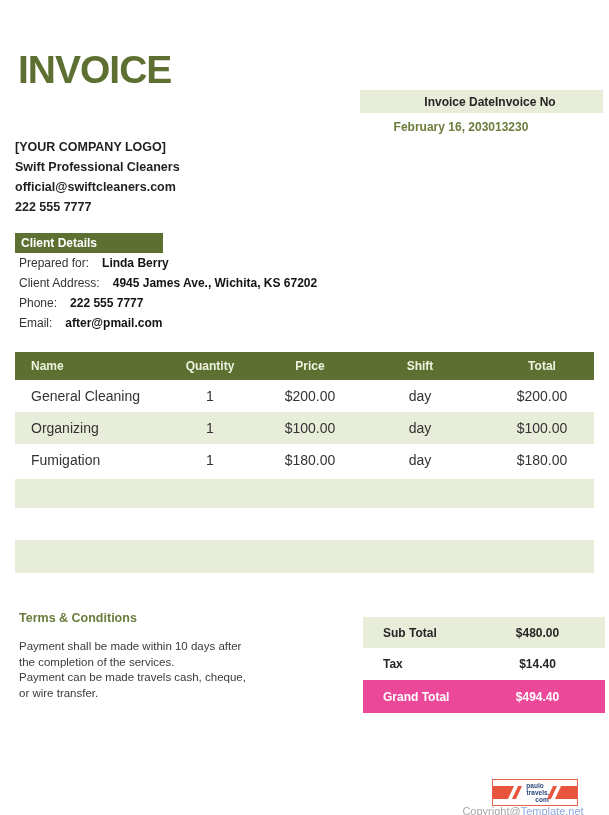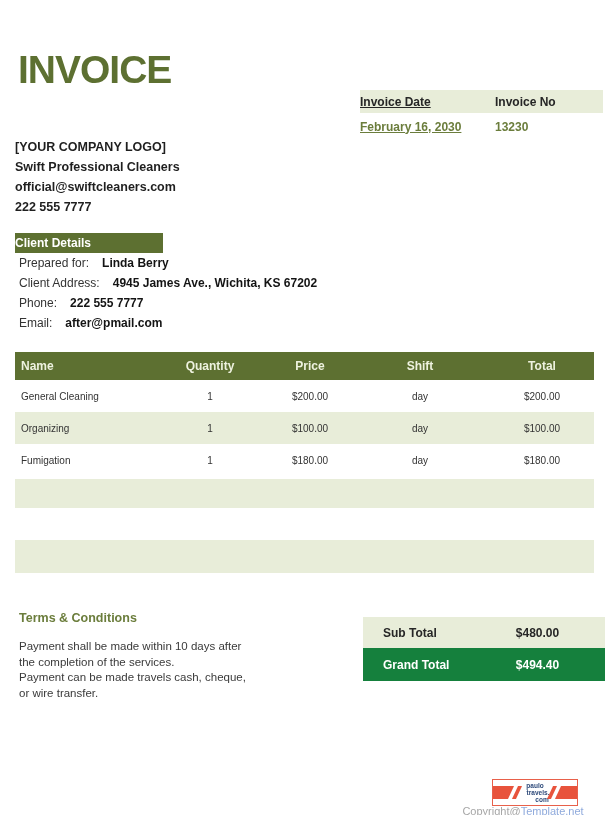--- a/index.html
+++ b/index.html
@@ -28,60 +28,60 @@
   .meta-block { position: absolute; left: 360px; top: 90px; width: 243px; }
   .meta-header {
     display: flex; height: 23px; align-items: center;
     background: #e8edd9;
     font-size: 12px; font-weight: 700; color: #262626;
   }
   .meta-values {
     display: flex; height: 27px; align-items: center;
     font-size: 12px; font-weight: 700; color: #6b7d3c;
   }
-  .meta-col1 { width: 135px; text-align: left; text-decoration: underline; }
+  .meta-col1 { width: 135px; text-align: right; }
   .meta-col2 { flex: 1; text-align: left; padding-right: 18px; }
 
   
   .company-block {
     position: absolute; left: 15px; top: 140px;
     font-size: 12.5px; font-weight: 700; color: #1f1f1f;
   }
   .company-block div { height: 20px; }
 
   
   .client-bar {
     position: absolute; left: 15px; top: 233px;
     width: 148px; height: 20px;
     background: #5d7031;
     color: #ffffff; font-size: 12px; font-weight: 700;
-    line-height: 20px; padding-left: 0;
+    line-height: 20px; padding-left: 6px;
   }
   .client-fields {
     position: absolute; left: 19px; top: 256px;
     font-size: 12px; color: #333333;
   }
   .client-fields .field-row { height: 20px; }
   .client-fields .field-value { font-weight: 700; color: #141414; margin-left: 13px; }
 
   
   .items-table { position: absolute; left: 15px; top: 352px; width: 579px; }
   .t-row {
     display: grid;
     grid-template-columns: 135px 120px 80px 140px 104px;
     align-items: center;
   }
   .t-head {
     height: 28px;
     background: #5d7031;
     color: #eef2df; font-size: 12px; font-weight: 700;
   }
-  .t-data { height: 32px; font-size: 10px; color: #333333; }
+  .t-data { height: 32px; font-size: 14px; color: #333333; }
   .t-data.alt { background: #e8edd9; }
-  .cell-name { text-align: left; padding-left: 6px; }
+  .cell-name { text-align: left; padding-left: 16px; }
   .cell-c { text-align: center; }
 
   .empty-row { position: absolute; left: 15px; width: 579px; background: #e8edd9; }
   .empty-row.r1 { top: 479px; height: 29px; }
   .empty-row.r2 { top: 540px; height: 33px; }
 
   
   .terms-heading {
     position: absolute; left: 19px; top: 611px;
     font-size: 12.5px; font-weight: 700; color: #6b7d3c;
@@ -91,21 +91,21 @@
     font-size: 11.5px; color: #3a3a3a; line-height: 15.5px;
   }
 
   
   .totals-block { position: absolute; left: 363px; top: 606px; width: 242px; }
   .total-row { display: flex; align-items: center; font-size: 12px; font-weight: 700; }
   .total-row .total-label { flex: 1; padding-left: 20px; }
   .total-row .total-value { width: 135px; text-align: center; }
   .total-row.subtotal { height: 31px; background: #e8edd9; color: #262626; margin-top: 11px; }
   .total-row.tax { height: 32px; background: #ffffff; color: #262626; }
-  .total-row.grand { height: 33px; background: #15803d; color: #ffffff; }
+  .total-row.grand { height: 33px; background: #ec4899; color: #ffffff; }
 
   
   .footer-logo {
     position: absolute; left: 492px; top: 779px;
     width: 86px; height: 27px;
     border: 1px solid #e8604a; background: #ffffff;
     display: flex; align-items: center; overflow: hidden;
   }
   .logo-stripes { position: relative; height: 13px; width: 27px; flex: 0 0 auto; }
   .stripe { position: absolute; top: 0; height: 13px; background: #e8533c; }
@@ -206,20 +206,24 @@
     <div>the completion of the services.</div>
     <div>Payment can be made travels cash, cheque,</div>
     <div>or wire transfer.</div>
   </div>
 
   <div class="totals-block">
     <div class="total-row subtotal">
       <div class="total-label">Sub Total</div>
       <div class="total-value">$480.00</div>
     </div>
+    <div class="total-row tax">
+      <div class="total-label">Tax</div>
+      <div class="total-value">$14.40</div>
+    </div>
     <div class="total-row grand">
       <div class="total-label">Grand Total</div>
       <div class="total-value">$494.40</div>
     </div>
   </div>
 
   <div class="footer-logo">
     <div class="logo-stripes logo-left">
       <div class="stripe wide"></div>
         <div class="stripe thin"></div>

